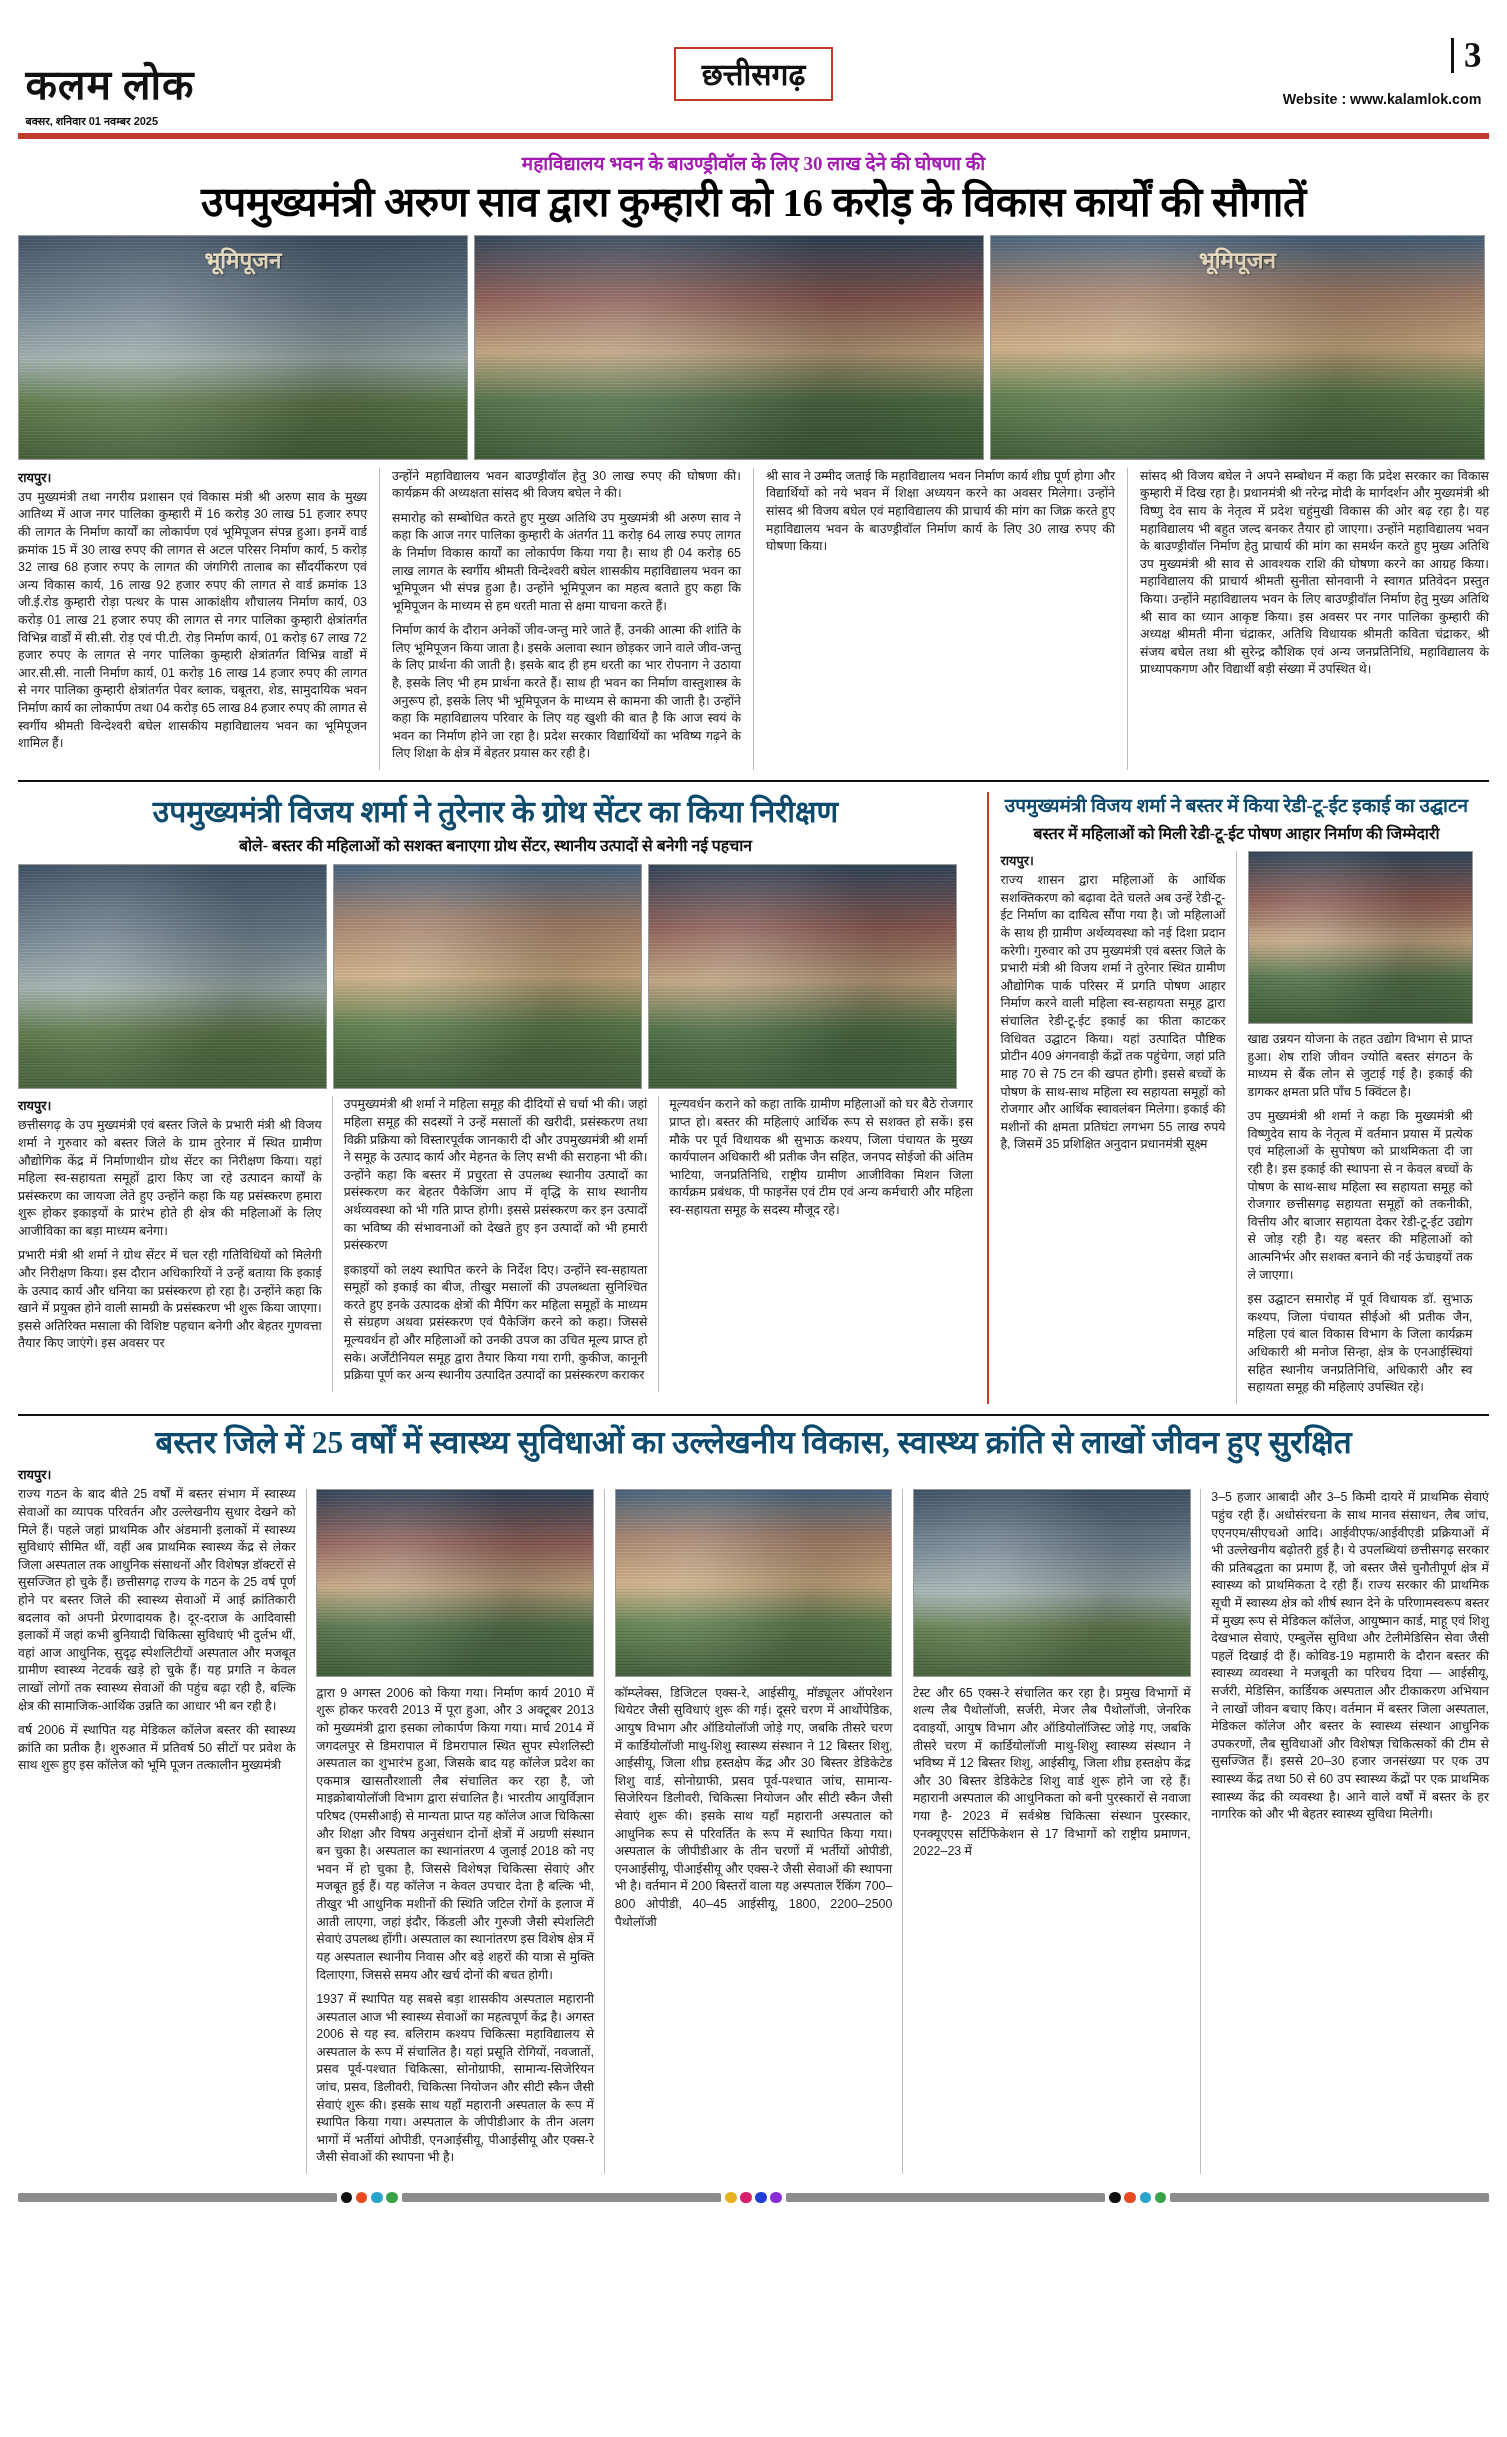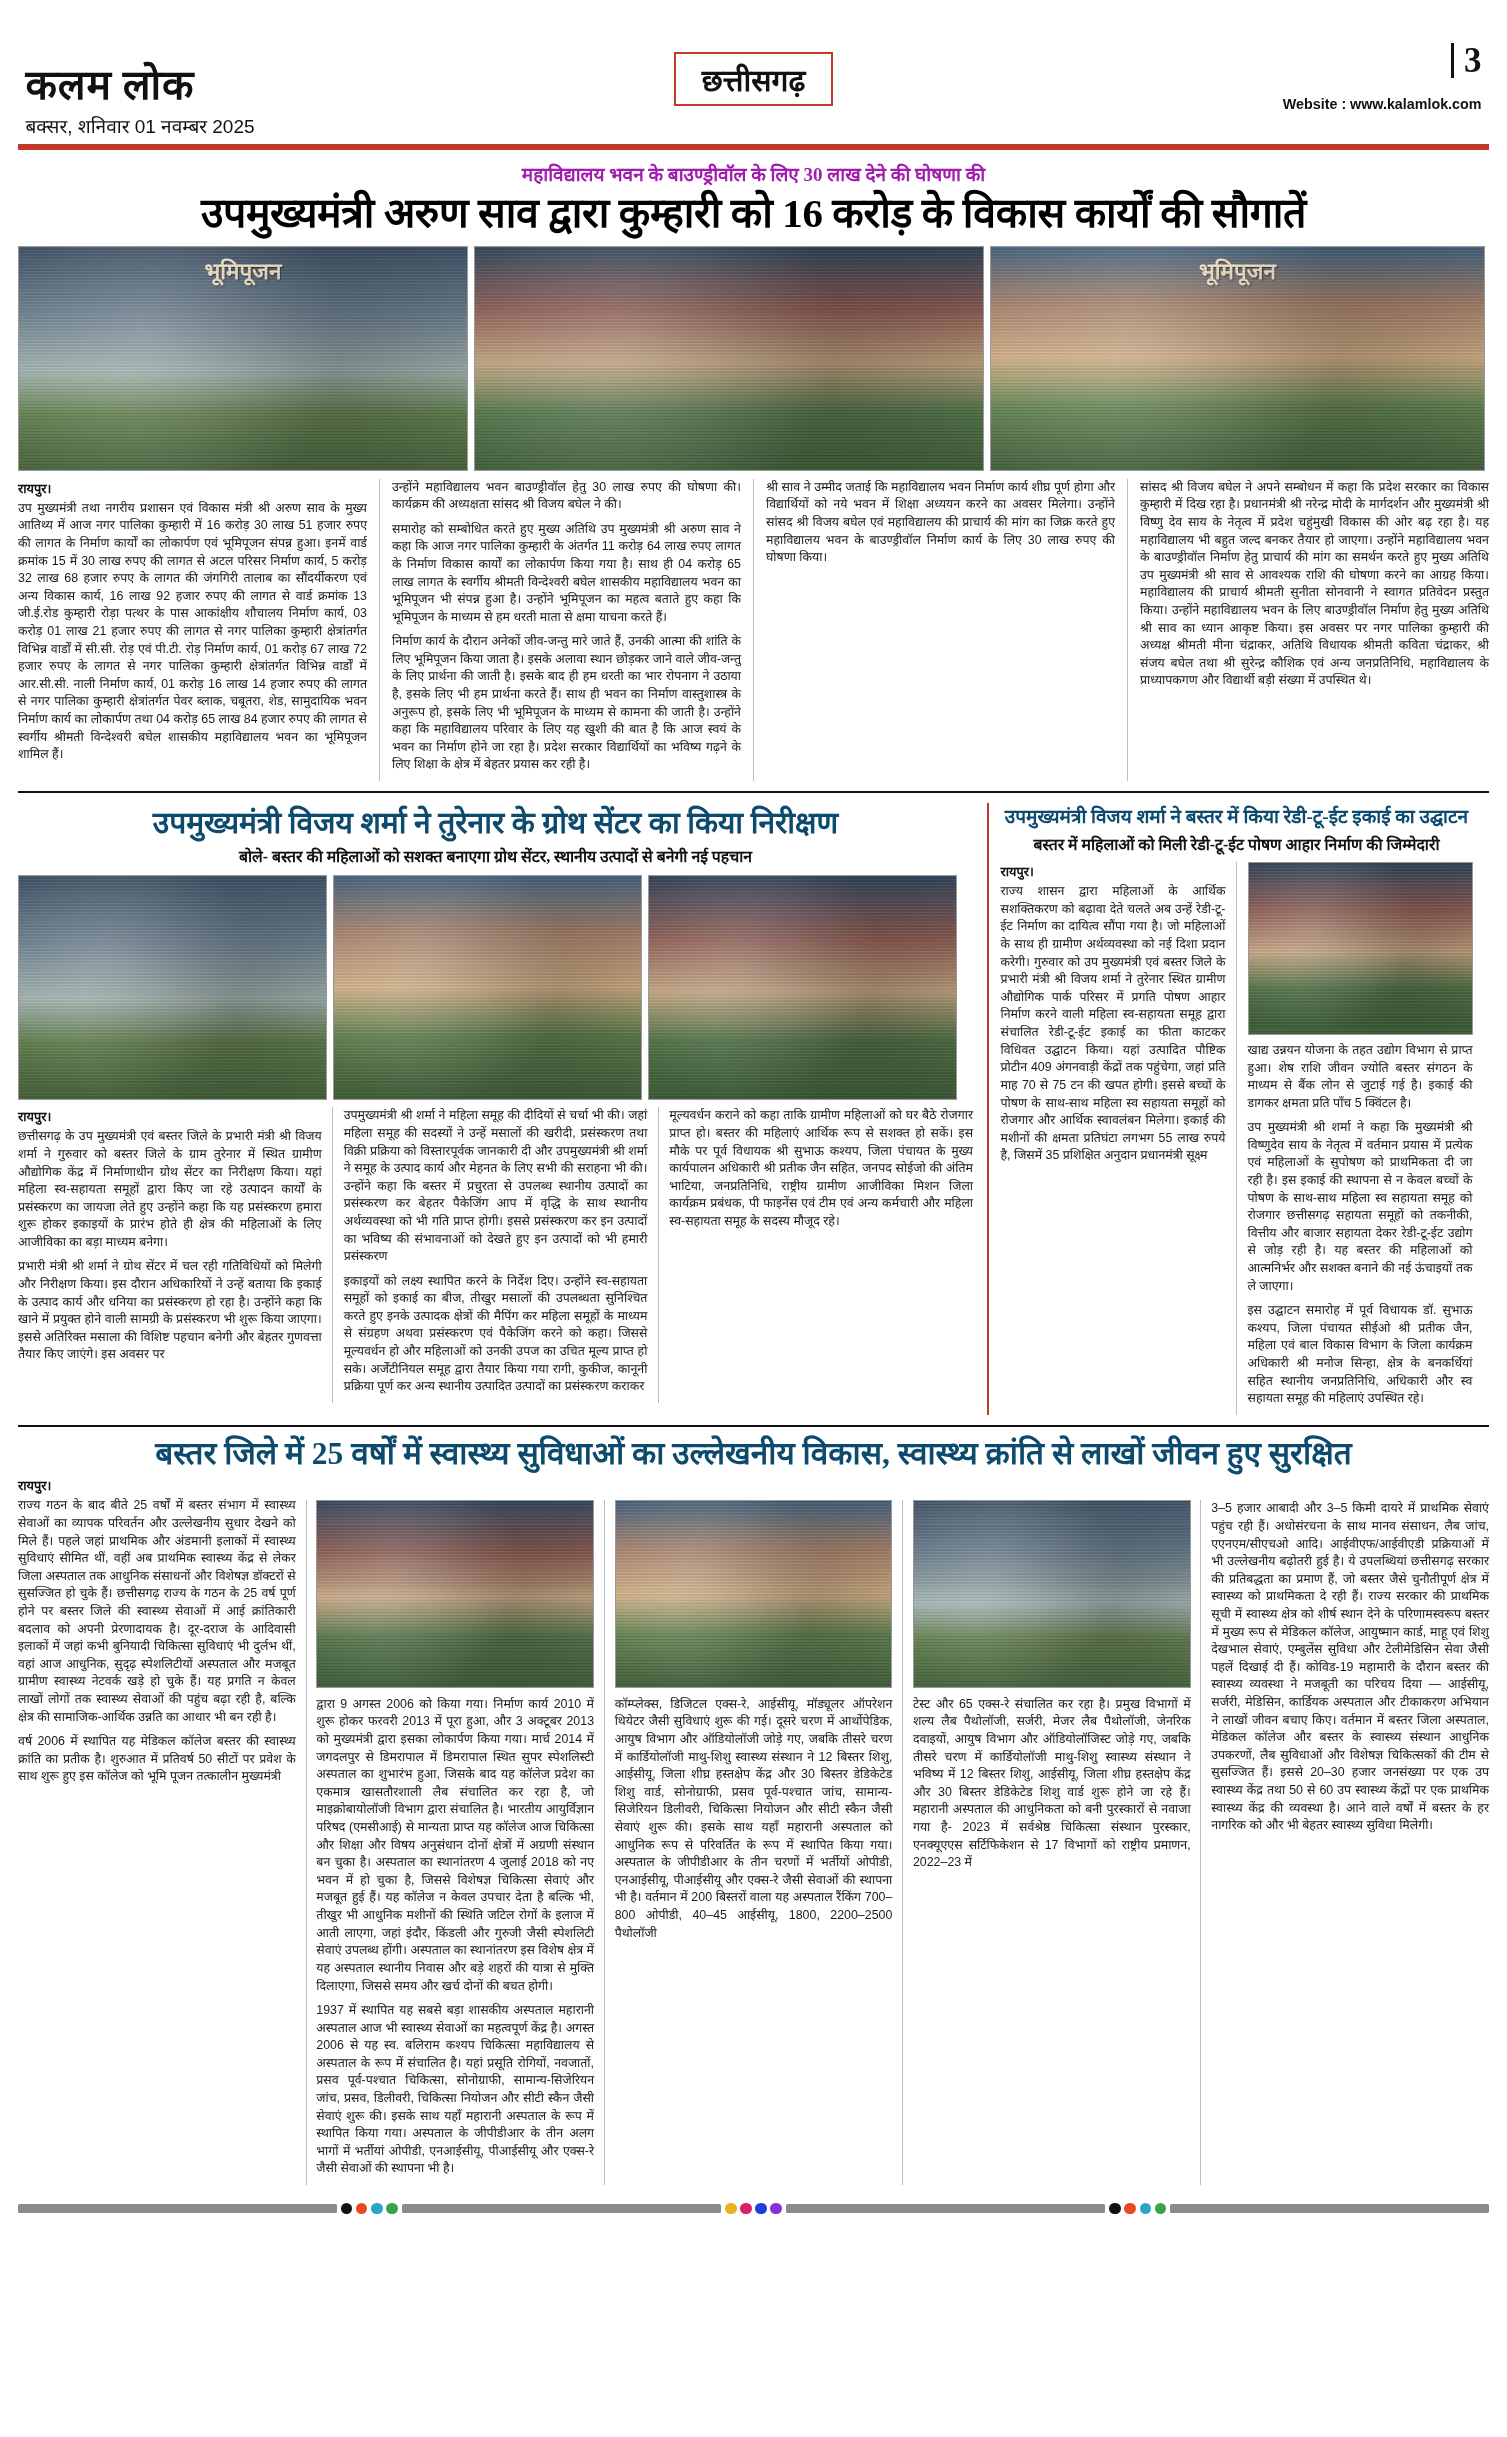--- a/index.html
+++ b/index.html
@@ -31,22 +31,22 @@
   .mast-logo {
     font-family:"Liberation Serif", serif;
     font-weight:bold;
     font-size:41px;
     letter-spacing:0.8px;
     color:#111;
     line-height:1.0;
     margin-top:48px;
   }
   .mast-sub {
-    font-size:19px;
-    font-weight:normal;
+    font-size:11px;
+    font-weight:bold;
     margin-top:7.5px;
     color:#111;
   }
   .mast-center {
     flex:1;
     display:flex;
     justify-content:center;
     align-items:flex-start;
     padding-top:3px;
   }
@@ -308,21 +308,21 @@
 
         <div class="cols2">
           <div class="c">
             <div class="dateline">रायपुर।</div>
             <p class="body">राज्य शासन द्वारा महिलाओं के आर्थिक सशक्तिकरण को बढ़ावा देते चलते अब उन्हें रेडी-टू-ईट निर्माण का दायित्व सौंपा गया है। जो महिलाओं के साथ ही ग्रामीण अर्थव्यवस्था को नई दिशा प्रदान करेगी। गुरुवार को उप मुख्यमंत्री एवं बस्तर जिले के प्रभारी मंत्री श्री विजय शर्मा ने तुरेनार स्थित ग्रामीण औद्योगिक पार्क परिसर में प्रगति पोषण आहार निर्माण करने वाली महिला स्व-सहायता समूह द्वारा संचालित रेडी-टू-ईट इकाई का फीता काटकर विधिवत उद्घाटन किया। यहां उत्पादित पौष्टिक प्रोटीन 409 अंगनवाड़ी केंद्रों तक पहुंचेगा, जहां प्रति माह 70 से 75 टन की खपत होगी। इससे बच्चों के पोषण के साथ-साथ महिला स्व सहायता समूहों को रोजगार और आर्थिक स्वावलंबन मिलेगा। इकाई की मशीनों की क्षमता प्रतिघंटा लगभग 55 लाख रुपये है, जिसमें 35 प्रशिक्षित अनुदान प्रधानमंत्री सूक्ष्म</p>
           </div>
           <div class="c">
             <div class="photo ph-b ph-noise" style="width:100%;height:173px;margin-bottom:6.8px;"></div>
             <p class="body">खाद्य उन्नयन योजना के तहत उद्योग विभाग से प्राप्त हुआ। शेष राशि जीवन ज्योति बस्तर संगठन के माध्यम से बैंक लोन से जुटाई गई है। इकाई की डागकर क्षमता प्रति पाँच 5 क्विंटल है।</p>
             <p class="body">उप मुख्यमंत्री श्री शर्मा ने कहा कि मुख्यमंत्री श्री विष्णुदेव साय के नेतृत्व में वर्तमान प्रयास में प्रत्येक एवं महिलाओं के सुपोषण को प्राथमिकता दी जा रही है। इस इकाई की स्थापना से न केवल बच्चों के पोषण के साथ-साथ महिला स्व सहायता समूह को रोजगार छत्तीसगढ़ सहायता समूहों को तकनीकी, वित्तीय और बाजार सहायता देकर रेडी-टू-ईट उद्योग से जोड़ रही है। यह बस्तर की महिलाओं को आत्मनिर्भर और सशक्त बनाने की नई ऊंचाइयों तक ले जाएगा।</p>
-            <p class="body">इस उद्घाटन समारोह में पूर्व विधायक डॉ. सुभाऊ कश्यप, जिला पंचायत सीईओ श्री प्रतीक जैन, महिला एवं बाल विकास विभाग के जिला कार्यक्रम अधिकारी श्री मनोज सिन्हा, क्षेत्र के बनकर्धियां सहित स्थानीय जनप्रतिनिधि, अधिकारी और स्व सहायता समूह की महिलाएं उपस्थित रहे।</p>
+            <p class="body">इस उद्घाटन समारोह में पूर्व विधायक डॉ. सुभाऊ कश्यप, जिला पंचायत सीईओ श्री प्रतीक जैन, महिला एवं बाल विकास विभाग के जिला कार्यक्रम अधिकारी श्री मनोज सिन्हा, क्षेत्र के एनआईस्धियां सहित स्थानीय जनप्रतिनिधि, अधिकारी और स्व सहायता समूह की महिलाएं उपस्थित रहे।</p>
           </div>
         </div>
       </div>
 
     </div>
   </div>
 
   <div class="hr-thin"></div>
 
   <div class="sec3">

